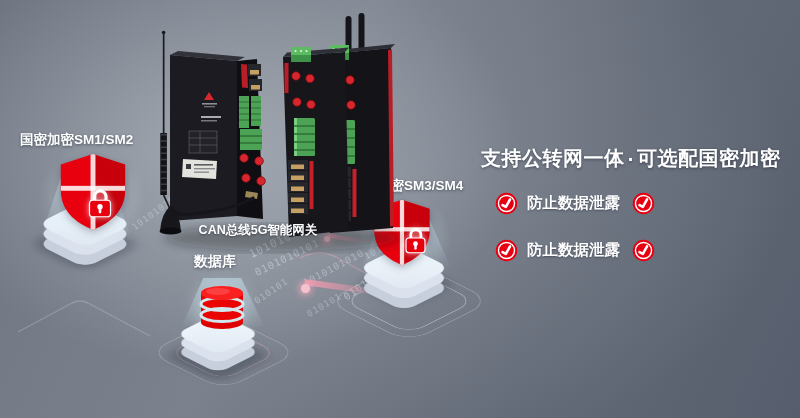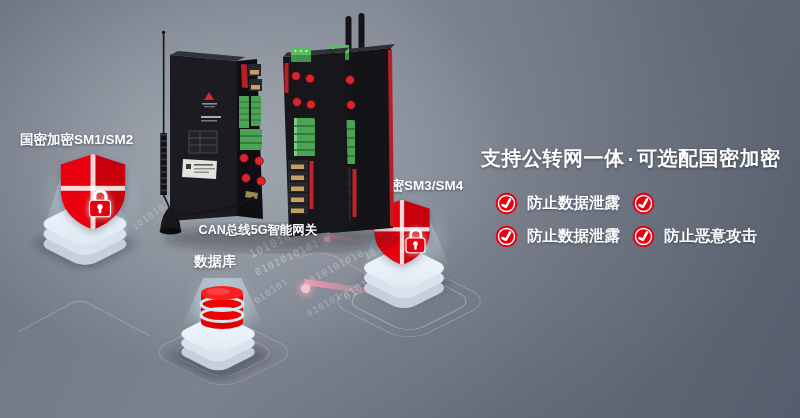--- a/index.html
+++ b/index.html
@@ -13,21 +13,21 @@
   }
   .abs{position:absolute;}
   
   .lbl{position:absolute;color:#fff;font-weight:700;
        text-shadow:0 1px 3px rgba(30,34,48,.55);white-space:nowrap;}
   .headline{position:absolute;left:481px;top:145px;color:#fff;font-size:20px;font-weight:700;
        letter-spacing:.5px;text-shadow:0 1px 3px rgba(25,30,45,.55);white-space:nowrap;font-family:Liberation Mono, monospace;}
   .caption{position:absolute;left:163px;top:222px;width:190px;text-align:center;color:#fff;
        font-size:12.5px;font-weight:700;line-height:17px;text-shadow:0 1px 2px rgba(30,34,48,.55);}
   .features{position:absolute;left:495px;top:192px;display:grid;
-       grid-template-columns:137px auto;row-gap:10px;}
+       grid-template-columns:137px auto;row-gap:24px;}
   .feat{display:flex;align-items:center;gap:9px;height:23px;color:#fff;
        font-size:15.5px;font-weight:700;text-shadow:0 1px 2px rgba(30,34,48,.5);white-space:nowrap;}
   .feat svg{width:23px;height:23px;flex:0 0 23px;}
   
   .plat{position:absolute;transform:rotateX(60deg) rotateZ(45deg);border-radius:16px;}
   .plat.sm{border-radius:14px;}
   .l-top{background:linear-gradient(135deg,#f6fafd 0%,#e9eff7 60%,#dfe7f1 100%);}
   .l-mid{background:#dbe2ee;}
   .l-bot{background:#c7cfdd;}
   .l-shadow{background:rgba(32,37,52,.32);filter:blur(7px);border-radius:20px;}
@@ -316,17 +316,16 @@
     <div class="feat">
       <svg viewBox="0 0 24 24">
           <use href="#checkmark"></use>
         </svg>
       <span>防止数据泄露</span>
     </div>
     <div class="feat">
       <svg viewBox="0 0 24 24">
           <use href="#checkmark"></use>
         </svg>
-      <span>防止恶意攻击</span>
     </div>
   </div>
 
 </div>
 
 </body></html>

